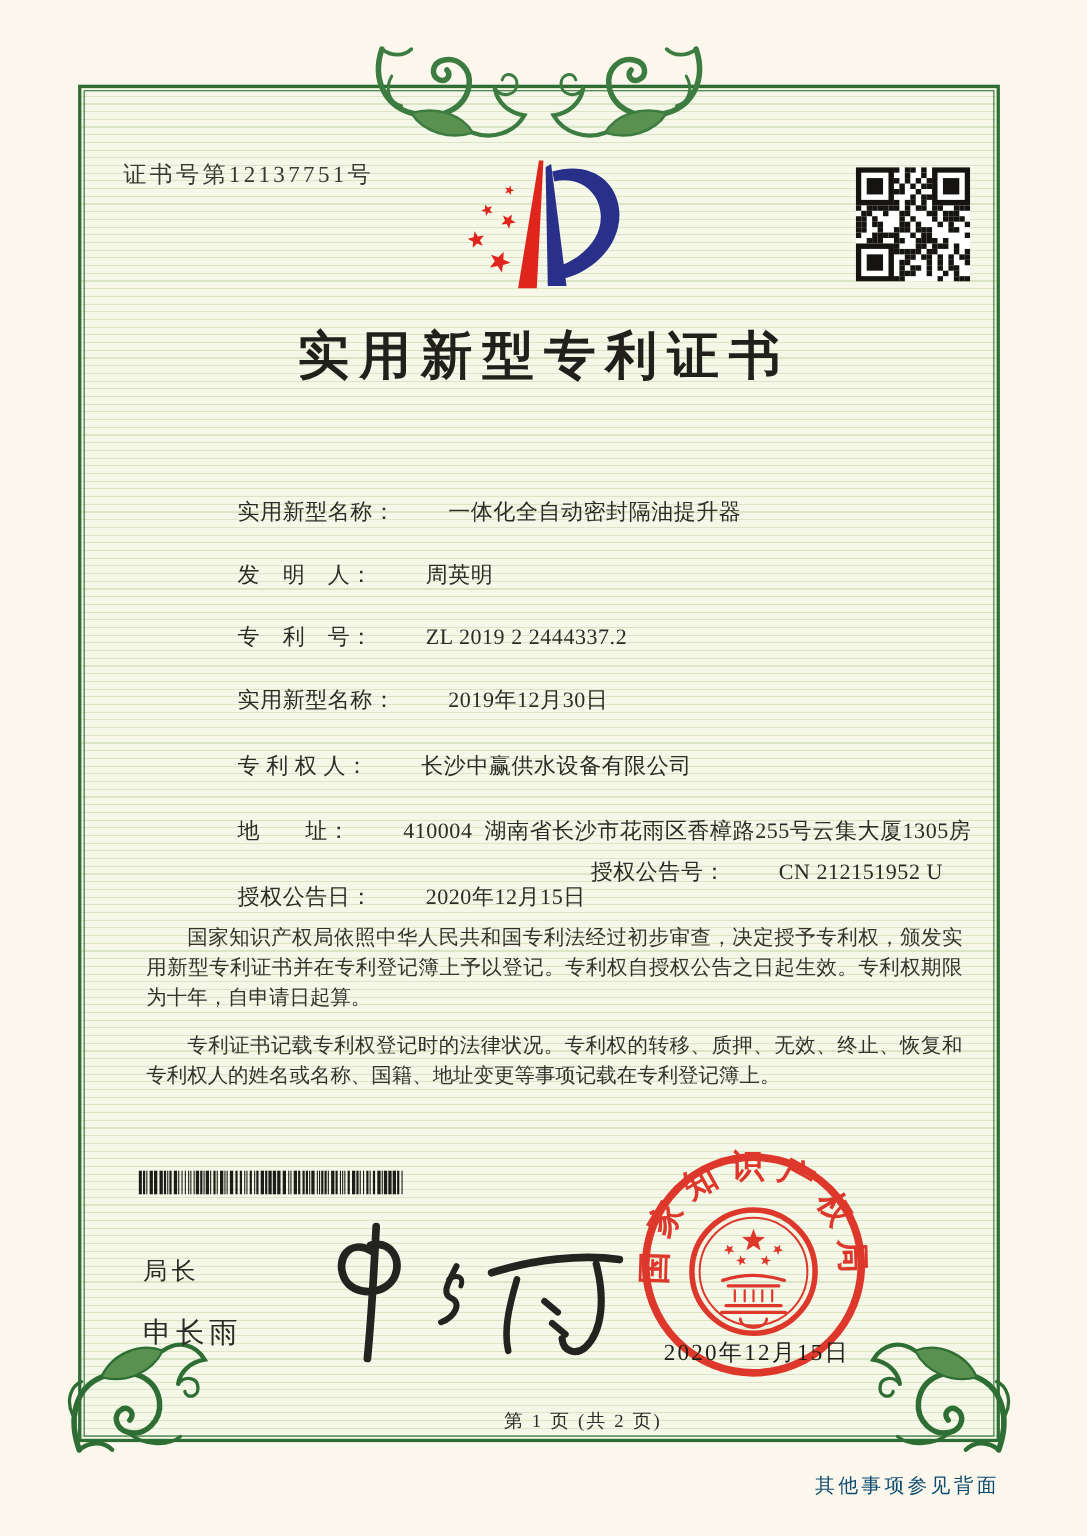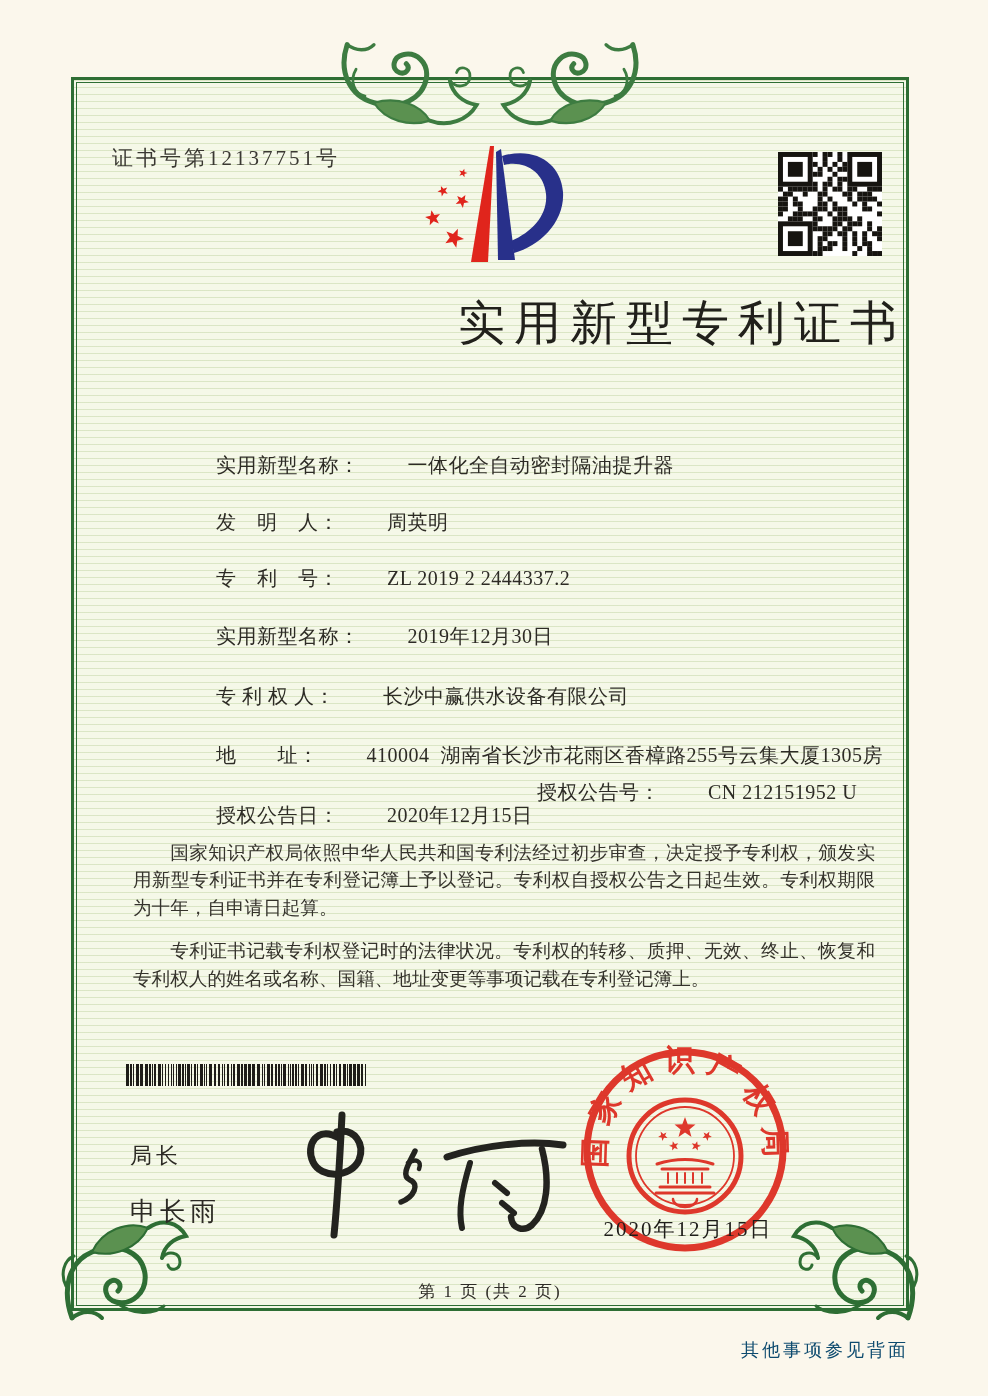--- a/index.html
+++ b/index.html
@@ -12,42 +12,42 @@
         background:#f5f8e8;
         background-image:repeating-linear-gradient(to bottom,
            rgba(150,182,106,.28) 0px, rgba(150,182,106,.28) 1px,
            rgba(150,182,106,0) 1px, rgba(150,182,106,0) 7px);}
   .cert-inner{position:absolute;inset:2px;border:1px solid #2e6e34;pointer-events:none;}
   .content{position:absolute;inset:0;border-radius:18px;}
 
   .cert-no{position:absolute;left:38px;top:64px;font-size:21px;letter-spacing:3px;color:#3a3832;}
   .logo{position:absolute;left:346px;top:64px;}
   .qr{position:absolute;left:704px;top:72px;width:104px;height:104px;}
-  .title{position:absolute;left:0;top:212px;width:100%;text-align:right;
-         font-size:47px;font-weight:400;letter-spacing:9px;text-indent:9px;color:#21201b;}
+  .title{position:absolute;left:0;top:212px;width:100%;text-align:center;
+         font-size:47px;font-weight:700;letter-spacing:9px;text-indent:9px;color:#21201b;}
 
   .frow{position:absolute;left:50px;white-space:pre;font-size:20px;color:#2d2b25;letter-spacing:.5px;}
   .frow .lab,.frow .val{white-space:pre;margin-left:48px;}
   .grant2{position:absolute;left:365px;top:0;white-space:pre;}
 
   .paras{position:absolute;left:43px;top:743px;width:774px;font-size:18.6px;line-height:27.4px;
          text-align:justify;color:#34322b;}
   .paras p{margin:16px;text-indent:2em;}
 
   .barcode{position:absolute;left:52px;top:984px;width:246px;height:22px;}
   .chief-label{position:absolute;left:56px;top:1061px;font-size:22px;letter-spacing:4px;color:#2c2a24;}
   .chief-name{position:absolute;left:56px;top:1114px;font-size:26px;letter-spacing:4px;color:#2c2a24;}
   .signature{position:absolute;left:205px;top:1025px;}
 
   .seal{position:absolute;left:503px;top:962px;width:216px;height:216px;opacity:.93;}
   .seal-date{position:absolute;left:514px;top:1135px;width:200px;text-align:center;
              font-size:21px;letter-spacing:2px;color:#1e1d19;}
 
   .page-no{position:absolute;left:0;top:1200px;width:100%;text-align:center;
-           font-size:17px;letter-spacing:2px;color:#2e2c26;}
+           font-size:17px;letter-spacing:2px;color:#2e2c26;padding-left:40px;}
   .back-note{position:absolute;left:71px;top:1338px;width:838px;text-align:right;
              font-size:18px;letter-spacing:3px;color:#0c4a6e;}
 
   .orn{position:absolute;pointer-events:none;}
   .orn-bl{left:-14px;bottom:-16px;}
   .orn-br{right:-14px;bottom:-16px;transform:scaleX(-1);}
   .orn-tl{left:calc(50% - 152px);top:-42px;transform:scaleY(-1);}
   .orn-tr{left:calc(50% + 2px);top:-42px;transform:scale(-1,-1);}
 </style>
 </head>

